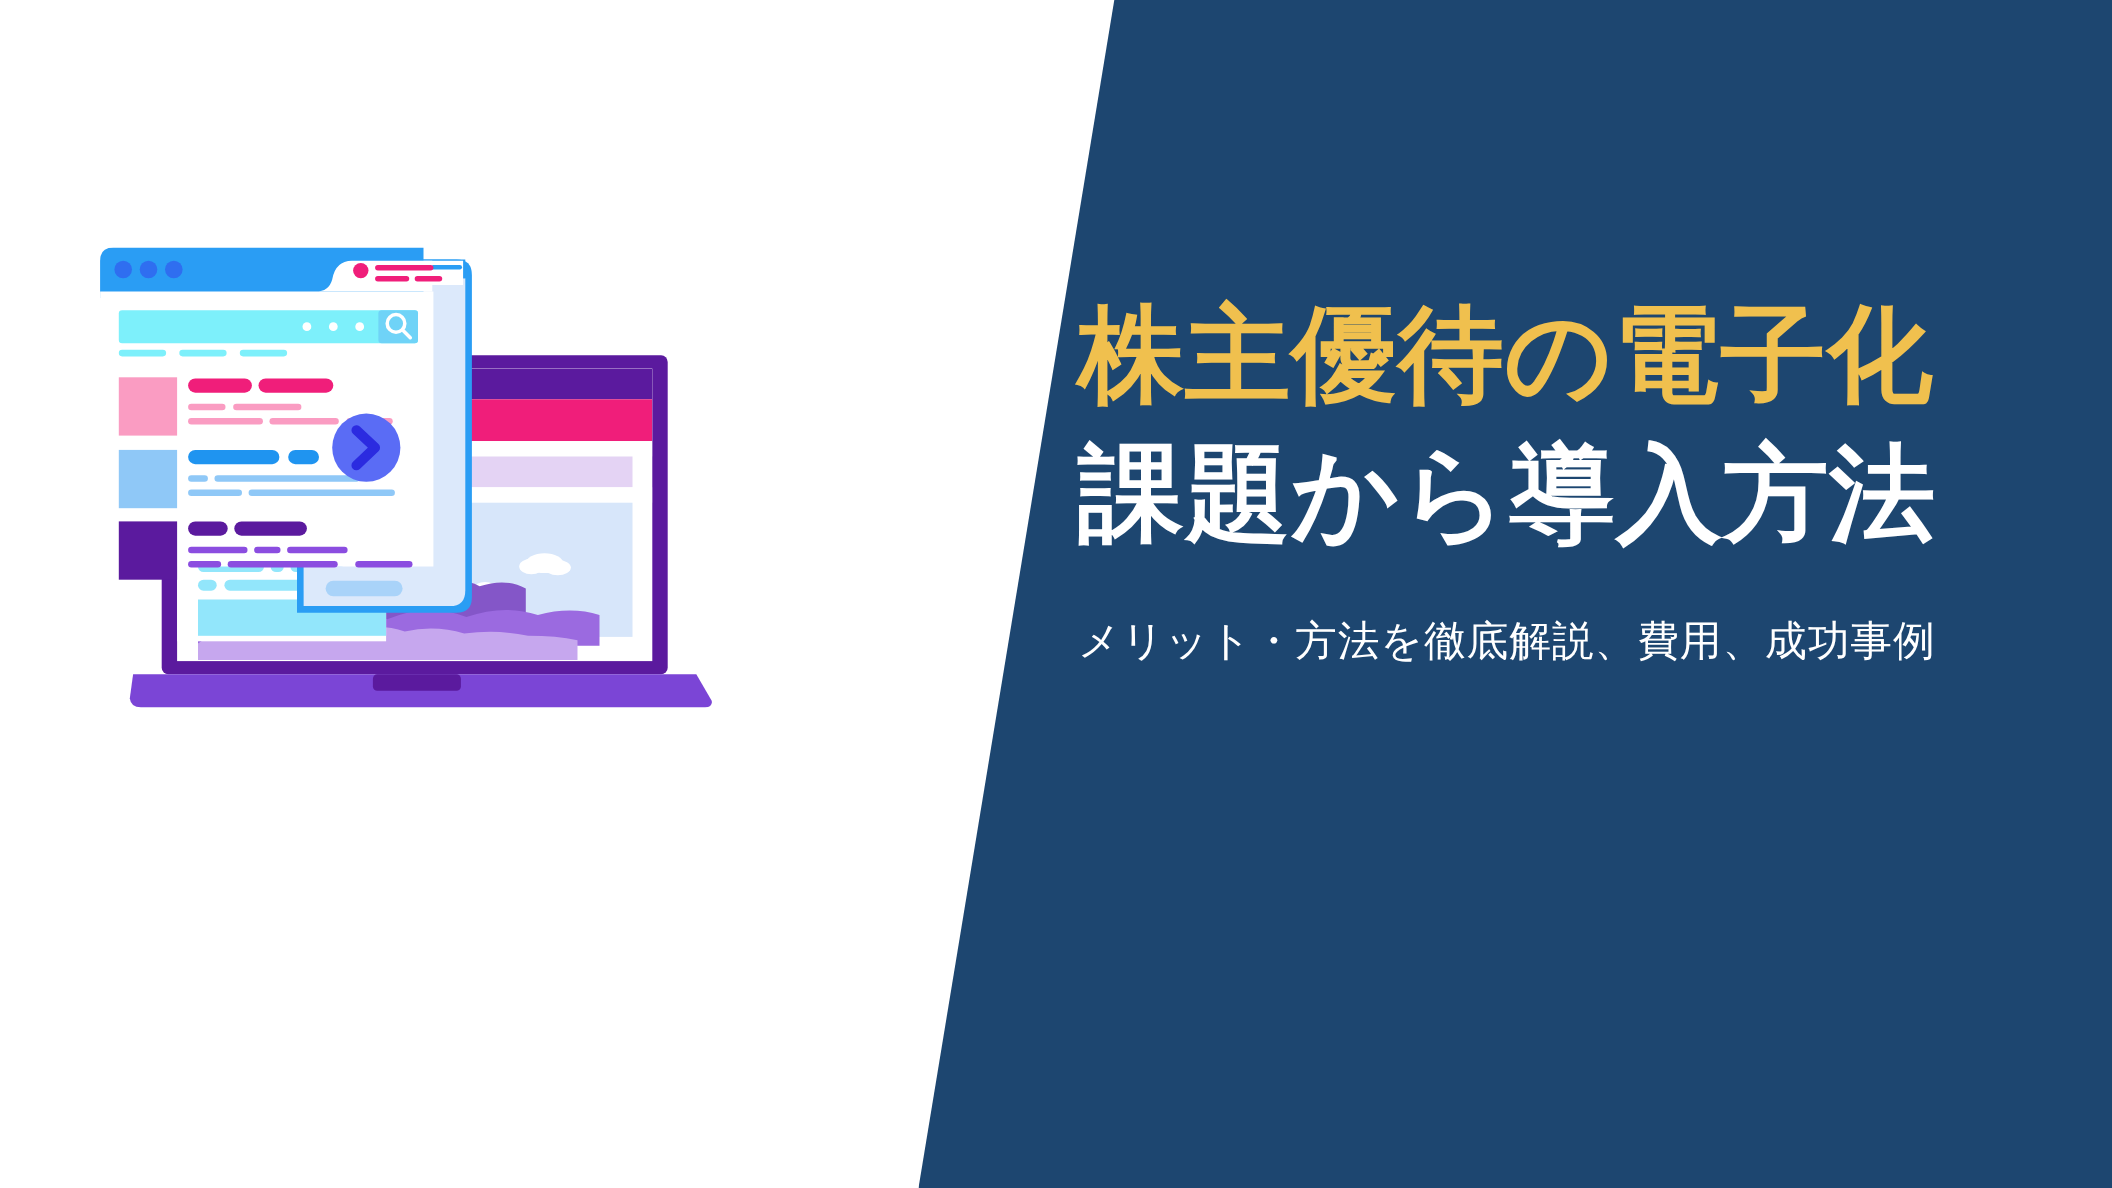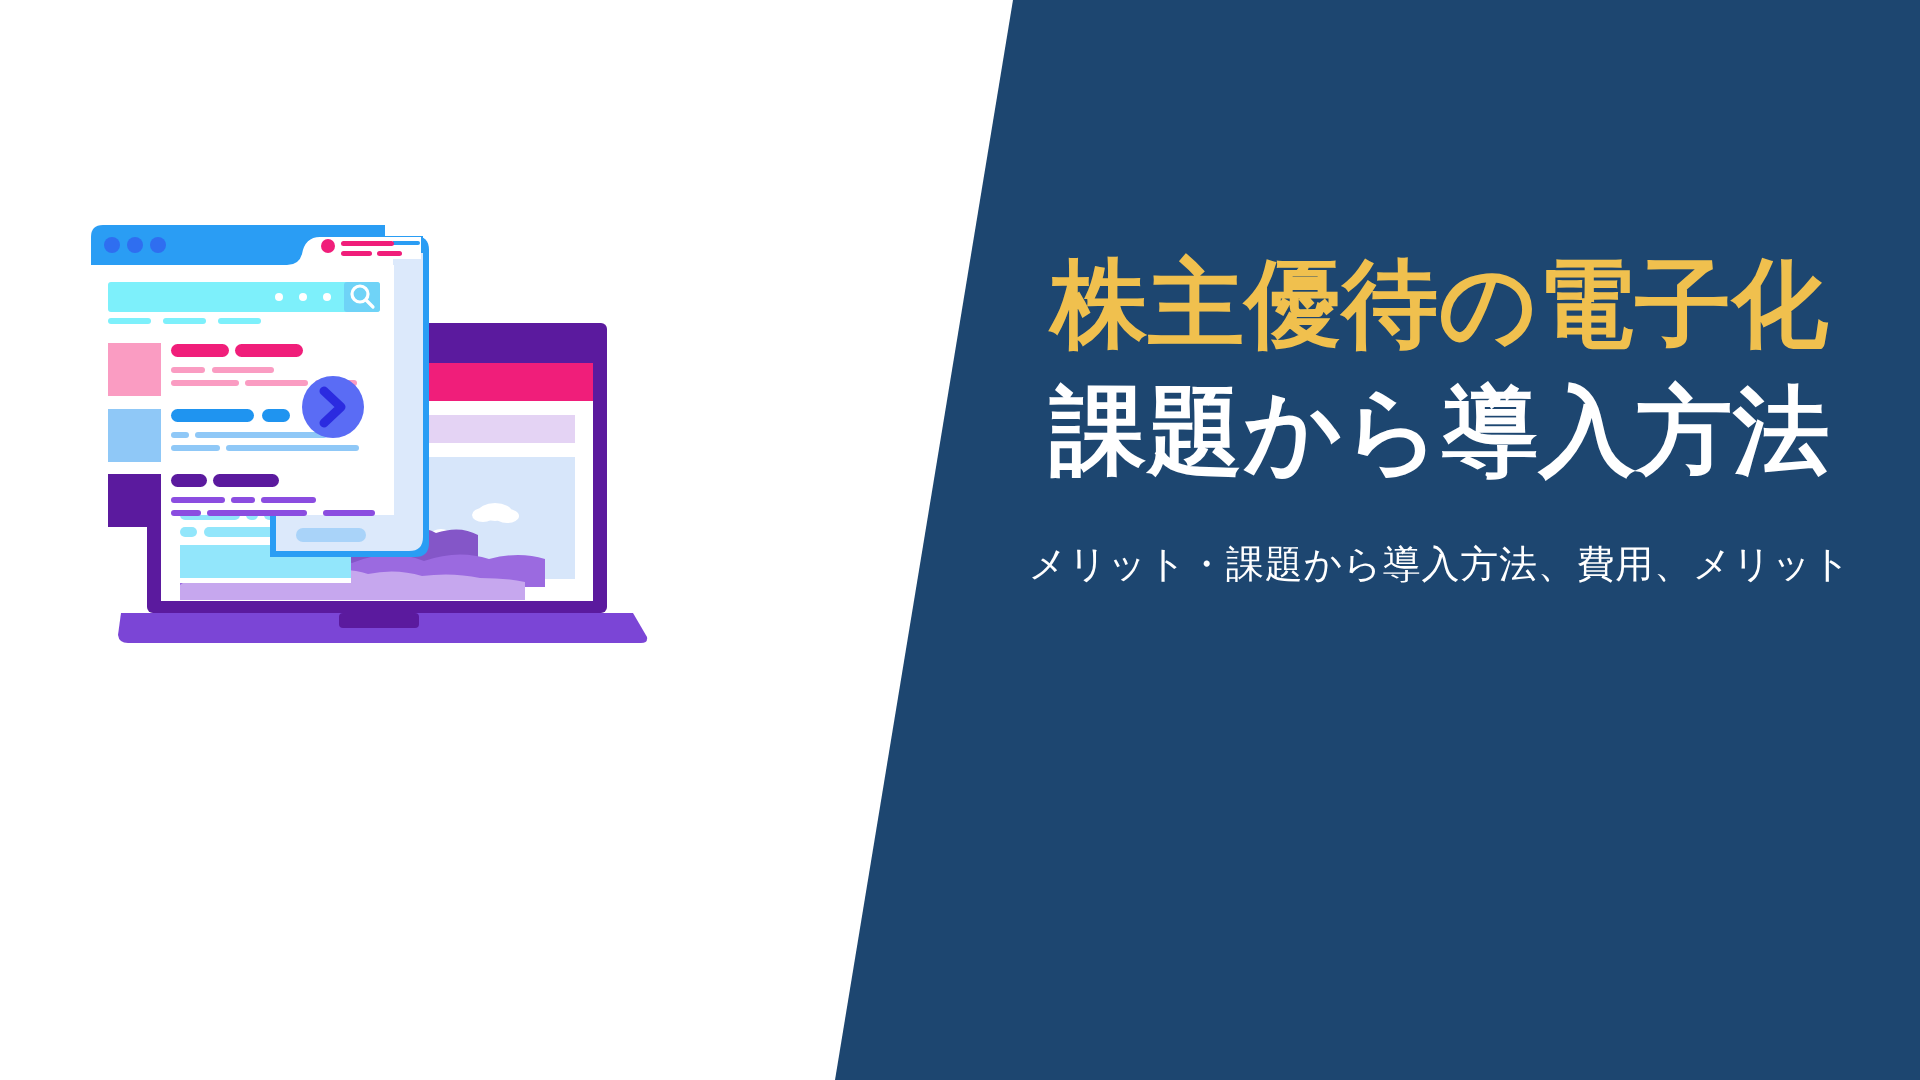--- a/index.html
+++ b/index.html
@@ -21,23 +21,23 @@
     position: absolute;
     inset: 0;
     background: #1d4670;
     clip-path: polygon(1013px 0px, 1920px 0px, 1920px 1080px, 835px 1080px);
   }
 
   
   .text-block {
     position: absolute;
     left: 980px;
-    top: 241px;
+    top: 260px;
     width: 920px;
-    text-align: center;
+    text-align: left;
   }
   .headline-line {
     font-weight: 700;
     font-size: 96px;
     line-height: 1.32;
     letter-spacing: 0.01em;
     white-space: nowrap;
   }
   .headline-line.gold { color: #f0c04e; }
   .headline-line.white { color: #ffffff; }
@@ -232,16 +232,16 @@
         <circle cx="248" cy="182" r="31" fill="#5a6cf5"></circle>
         <polyline points="239,166 256,182 239,198" fill="none" stroke="#2b2be0" stroke-width="9" stroke-linecap="round" stroke-linejoin="round"></polyline>
       </g>
 
     </svg>
   </div>
 
   <div class="text-block">
     <div class="headline-line gold">株主優待の電子化</div>
     <div class="headline-line white">課題から導入方法</div>
-    <div class="subtitle">メリット・課題から導入方法、費用、メリット</div>
+    <div class="subtitle">メリット・方法を徹底解説、費用、成功事例</div>
   </div>
 
 </div>
 
 </body></html>

